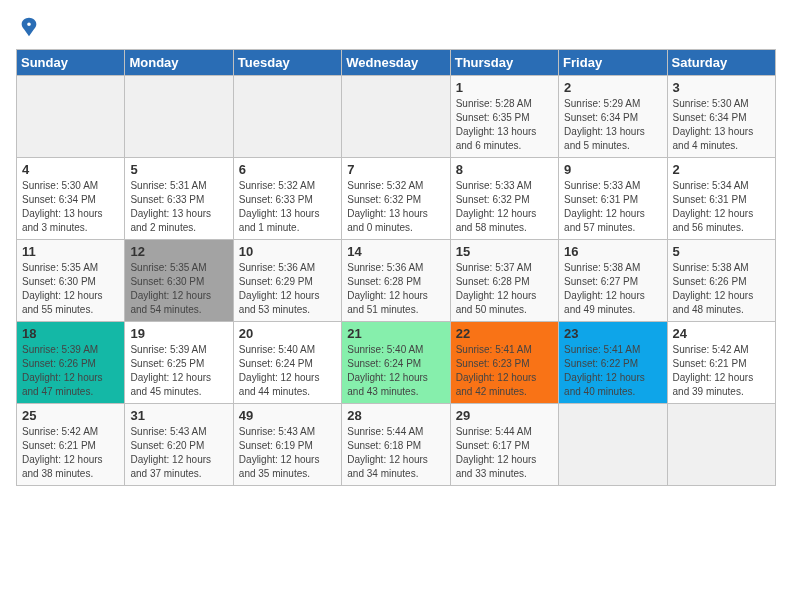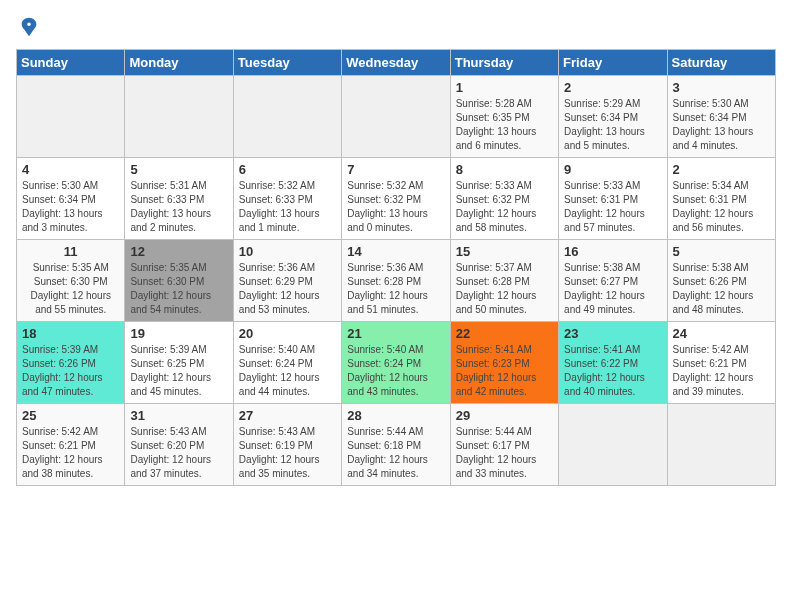--- a/index.html
+++ b/index.html
@@ -194,21 +194,21 @@
         </td>
         <td style="background: rgb(255, 255, 255);">
           <span class="day-num">2</span>
           <div class="day-info" style="white-space: pre-line;">Sunrise: 5:34 AM
 Sunset: 6:31 PM
 Daylight: 12 hours
 and 56 minutes.</div>
         </td>
       </tr>
       <tr>
-        <td style="background: rgb(249, 249, 249); text-align: center;">
+        <td style="background: rgb(249, 249, 249);">
           <span class="day-num">11</span>
           <div class="day-info" style="white-space: pre-line;">Sunrise: 5:35 AM
 Sunset: 6:30 PM
 Daylight: 12 hours
 and 55 minutes.</div>
         </td>
         <td style="background: #a3a3a3;">
           <span class="day-num">12</span>
           <div class="day-info" style="white-space: pre-line;">Sunrise: 5:35 AM
 Sunset: 6:30 PM
@@ -245,21 +245,21 @@
         </td>
         <td style="background: rgb(249, 249, 249);">
           <span class="day-num">5</span>
           <div class="day-info" style="white-space: pre-line;">Sunrise: 5:38 AM
 Sunset: 6:26 PM
 Daylight: 12 hours
 and 48 minutes.</div>
         </td>
       </tr>
       <tr>
-        <td style="background: #5eead4;">
+        <td style="background: #14b8a6;">
           <span class="day-num">18</span>
           <div class="day-info" style="white-space: pre-line;">Sunrise: 5:39 AM
 Sunset: 6:26 PM
 Daylight: 12 hours
 and 47 minutes.</div>
         </td>
         <td style="background: rgb(255, 255, 255);">
           <span class="day-num">19</span>
           <div class="day-info" style="white-space: pre-line;">Sunrise: 5:39 AM
 Sunset: 6:25 PM
@@ -280,21 +280,21 @@
 Daylight: 12 hours
 and 43 minutes.</div>
         </td>
         <td style="background: #f97316;">
           <span class="day-num">22</span>
           <div class="day-info" style="white-space: pre-line;">Sunrise: 5:41 AM
 Sunset: 6:23 PM
 Daylight: 12 hours
 and 42 minutes.</div>
         </td>
-        <td style="background: #5eead4;">
+        <td style="background: #0ea5e9;">
           <span class="day-num">23</span>
           <div class="day-info" style="white-space: pre-line;">Sunrise: 5:41 AM
 Sunset: 6:22 PM
 Daylight: 12 hours
 and 40 minutes.</div>
         </td>
         <td style="background: rgb(255, 255, 255);">
           <span class="day-num">24</span>
           <div class="day-info" style="white-space: pre-line;">Sunrise: 5:42 AM
 Sunset: 6:21 PM
@@ -311,21 +311,21 @@
 and 38 minutes.</div>
         </td>
         <td style="background: rgb(249, 249, 249);">
           <span class="day-num">31</span>
           <div class="day-info" style="white-space: pre-line;">Sunrise: 5:43 AM
 Sunset: 6:20 PM
 Daylight: 12 hours
 and 37 minutes.</div>
         </td>
         <td style="background: rgb(249, 249, 249);">
-          <span class="day-num">27</span>
+          <span class="day-num">49</span>
           <div class="day-info" style="white-space: pre-line;">Sunrise: 5:43 AM
 Sunset: 6:19 PM
 Daylight: 12 hours
 and 35 minutes.</div>
         </td>
         <td style="background: rgb(249, 249, 249);">
           <span class="day-num">28</span>
           <div class="day-info" style="white-space: pre-line;">Sunrise: 5:44 AM
 Sunset: 6:18 PM
 Daylight: 12 hours

